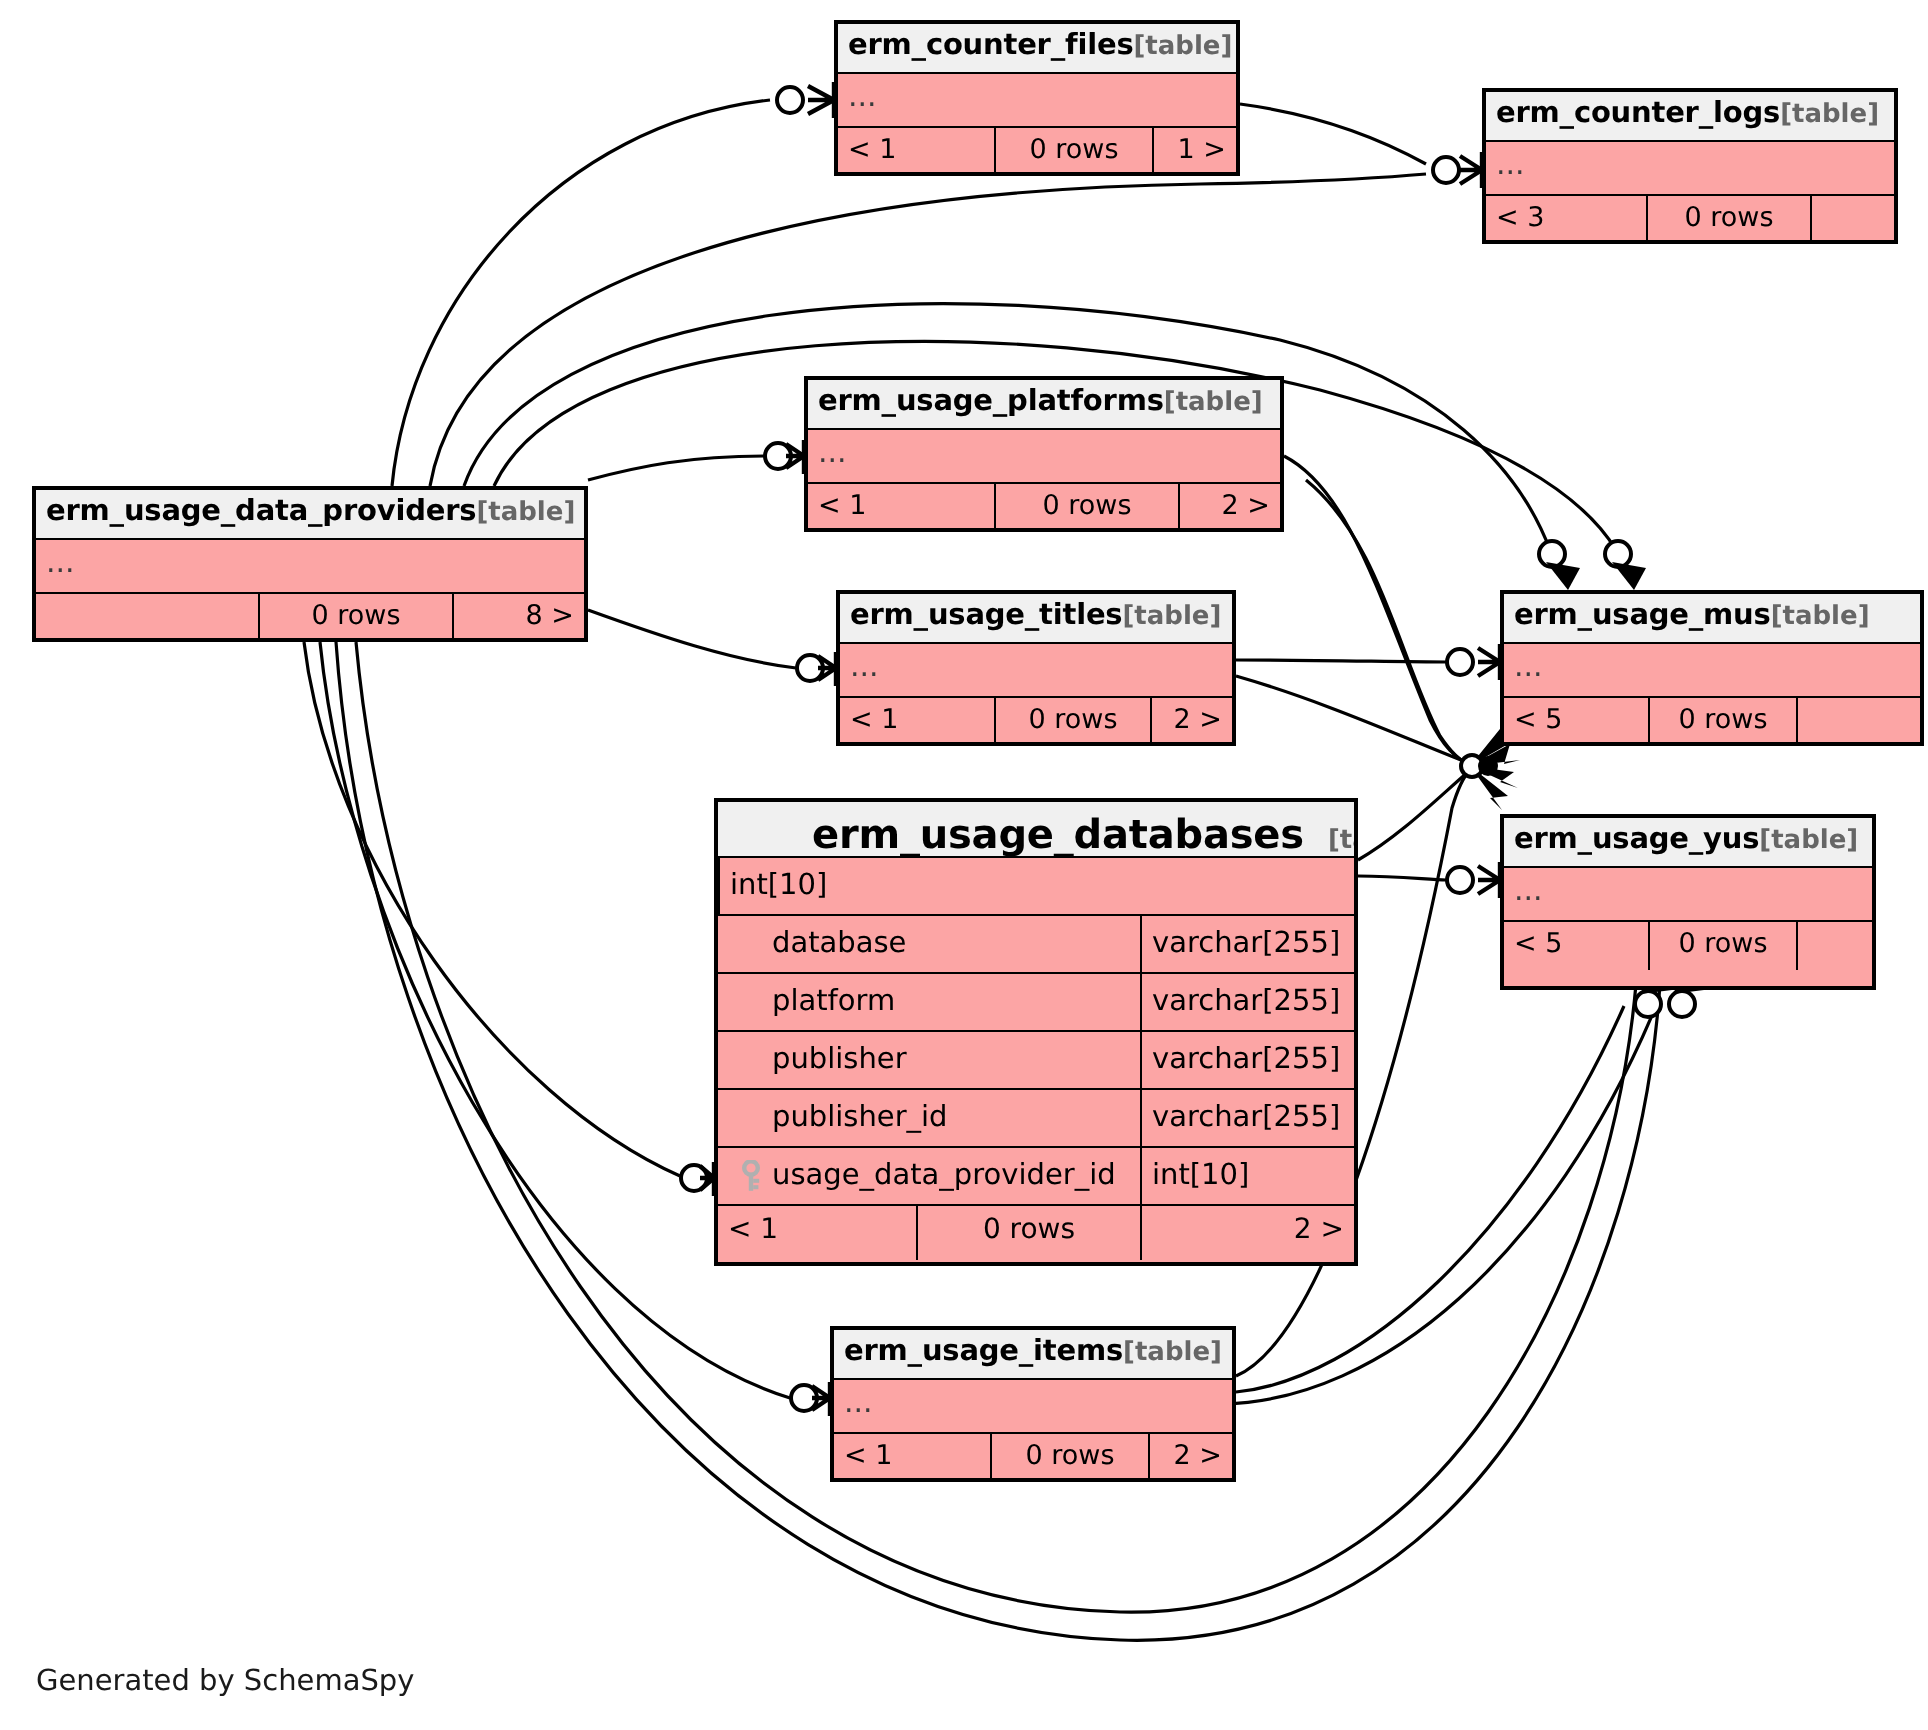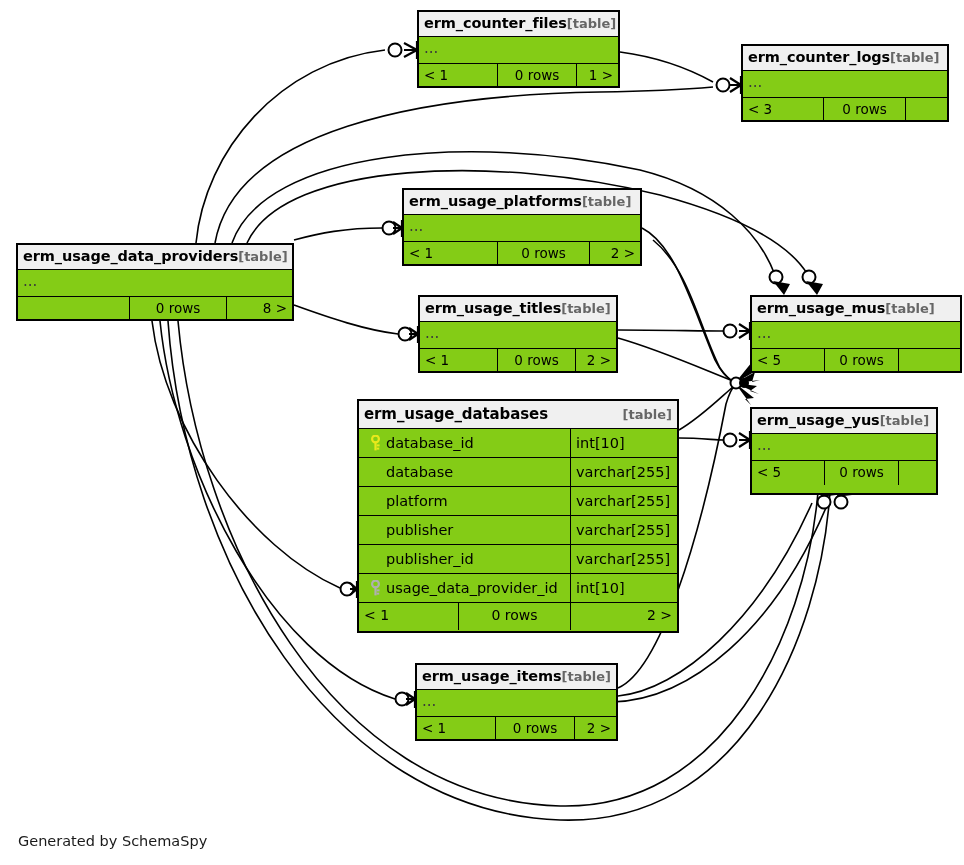--- a/index.html
+++ b/index.html
@@ -25,21 +25,21 @@
   #edge-layer {
     position: absolute;
     left: 0; top: 0;
     width: 964px;
     height: 865px;
     pointer-events: none;
   }
   .table-node {
     position: absolute;
     border: 2px solid #000000;
-    background: #84cc16;
+    background: #fca5a5;
     box-sizing: border-box;
     font-size: 13.5px;
     color: #000000;
   }
   .tbl-header {
     background: #f0f0f0;
     border-bottom: 1px solid #000000;
     padding: 3px 5px 4px 5px;
     white-space: nowrap;
     display: flex;
@@ -86,21 +86,21 @@
   .tbl-footer .cell.c-left  { text-align: left;  }
   .tbl-footer .cell.c-mid   { text-align: center; border-left: 1px solid #000; }
   .tbl-footer .cell.c-right { text-align: right; border-left: 1px solid #000; }
 
   
   .detail-table .tbl-header {
     height: 28px;
     padding-top: 4px;
     border-bottom: 1px solid #000;
   }
-  .detail-table .tbl-name { font-size: 15px; }
+  .detail-table .tbl-name { font-size: 20px; margin-left: 42px; }
   .col-row {
     display: flex;
     height: 29px;
     box-sizing: border-box;
     border-bottom: 1px solid #000;
     align-items: center;
     font-size: 14.5px;
   }
   .col-name {
     flex: 1 1 auto;
@@ -368,31 +368,20 @@
   </div>
 
   <div class="table-node detail-table" style="left:357px; top:399px; width:322px; height:234px;">
     <div class="tbl-header spread">
       <span class="tbl-name">erm_usage_databases</span>
       <span class="tbl-tag">[table]</span>
     </div>
 
     <div id="detail-columns">
         <div class="col-row">
-          <span class="col-name">
-            <span class="keyslot">
-              <svg class="key-icon" width="11" height="16" viewBox="0 0 11 16" aria-hidden="true">
-                <circle cx="5.5" cy="4" r="3.4" fill="none" stroke="#e8e81c" stroke-width="2.2"></circle>
-                <rect x="4.4" y="6.4" width="2.2" height="9" fill="#e8e81c"></rect>
-                <rect x="6.6" y="9.4" width="3" height="2" fill="#e8e81c"></rect>
-                <rect x="6.6" y="12.6" width="2.6" height="2" fill="#e8e81c"></rect>
-              </svg>
-            </span>
-            <span>database_id</span>
-          </span>
           <span class="col-type">int[10]</span>
         </div>
         <div class="col-row">
           <span class="col-name">
             <span class="keyslot"></span>
             <span>database</span>
           </span>
           <span class="col-type">varchar[255]</span>
         </div>
         <div class="col-row">

